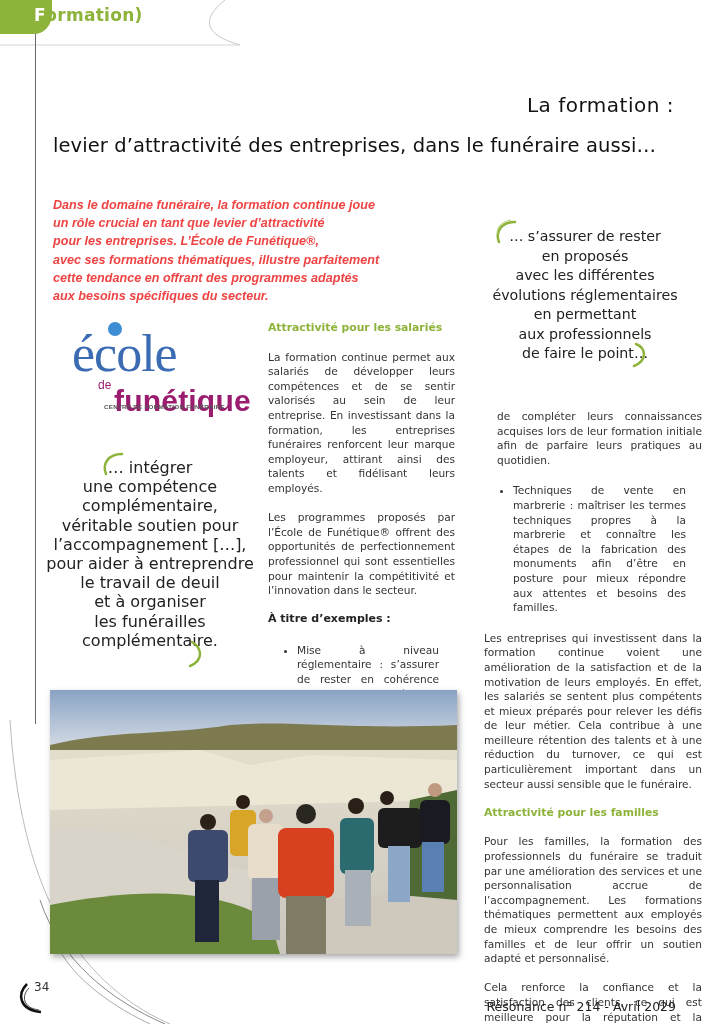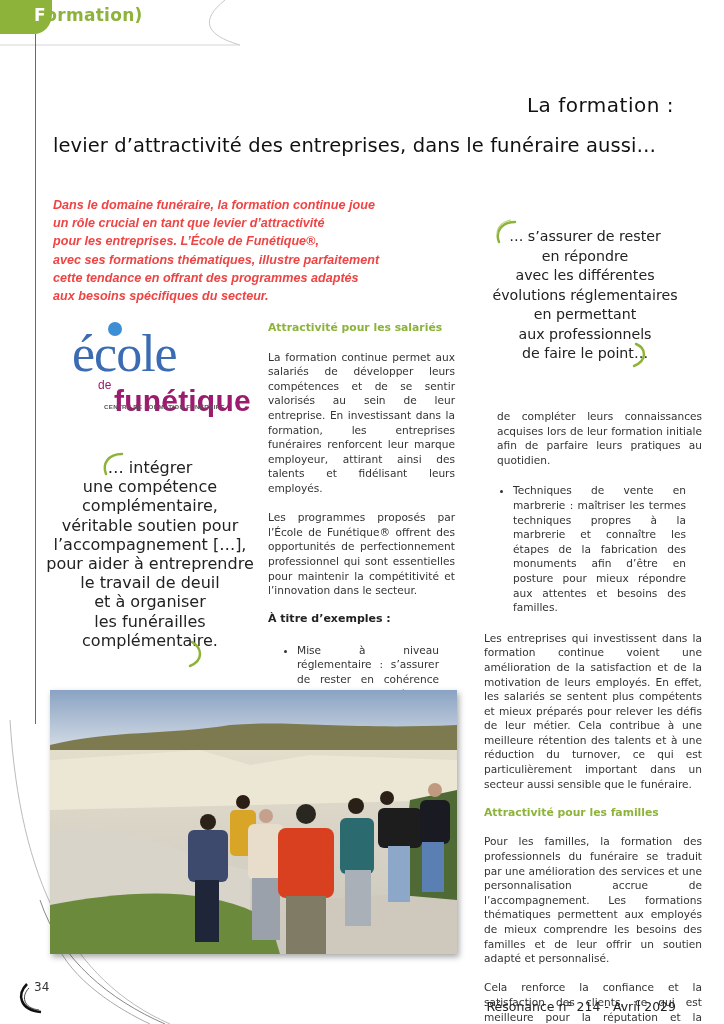--- a/index.html
+++ b/index.html
@@ -102,21 +102,21 @@
   <p>Dans le domaine funéraire, la formation continue joue</p>
   <p>un rôle crucial en tant que levier d’attractivité</p>
   <p>pour les entreprises. L’École de Funétique®,</p>
   <p>avec ses formations thématiques, illustre parfaitement</p>
   <p>cette tendance en offrant des programmes adaptés</p>
   <p>aux besoins spécifiques du secteur.</p>
 </div>
 
 <div class="quote quote-r">
   <p>… s’assurer de rester</p>
-  <p>en répondre</p>
+  <p>en proposés</p>
   <p>avec les différentes</p>
   <p>évolutions réglementaires</p>
   <p>en permettant</p>
   <p>aux professionnels</p>
   <p>de faire le point…</p>
 </div>
 <svg class="qmark" style="left:493px;top:218px" width="26" height="26">
   <path d="M22 4 C 8 4, 2 14, 6 24" stroke="#8db33a" stroke-width="2.5" fill="none" stroke-linecap="round"></path>
   <path d="M18 2 C 8 4, 4 10, 4 16" stroke="#b7d27a" stroke-width="1.2" fill="none"></path>
 </svg>

